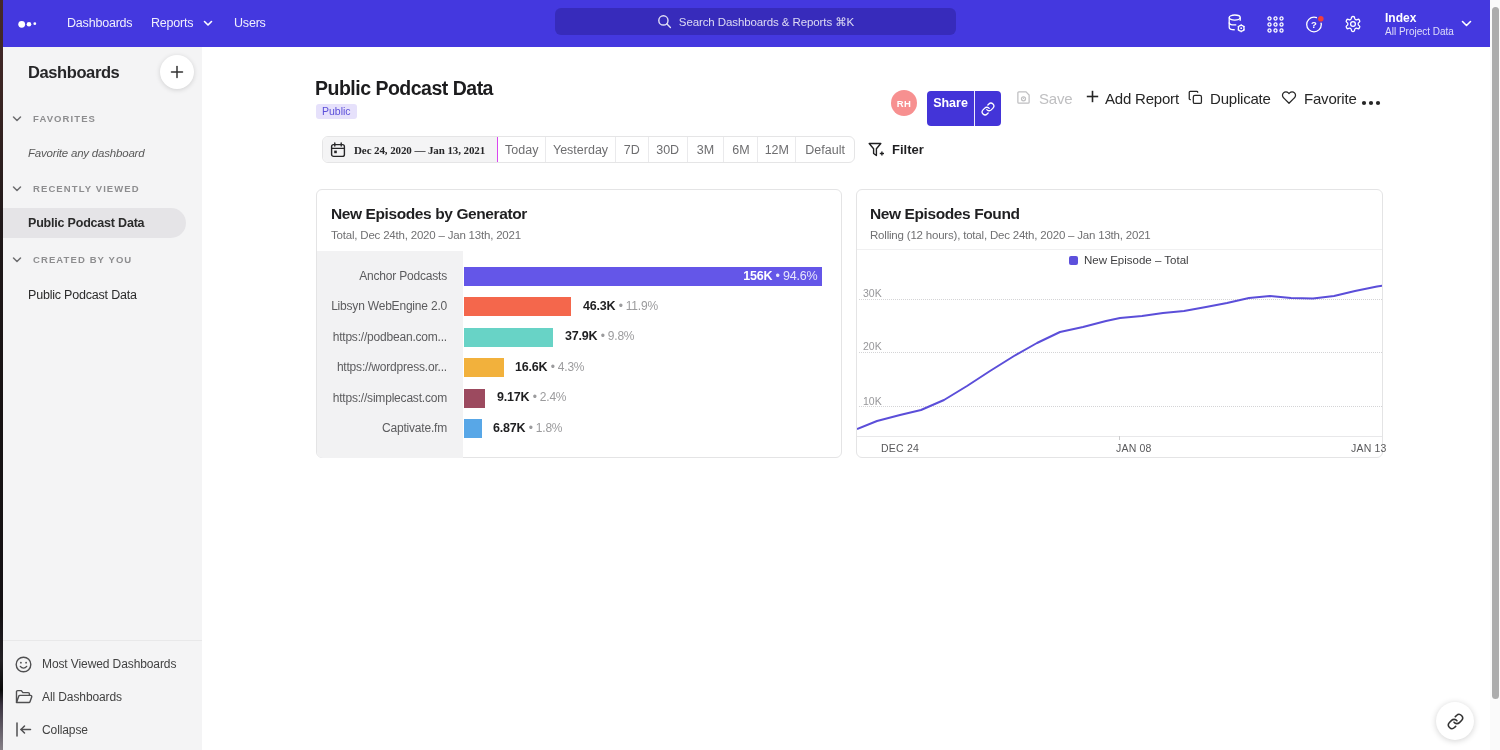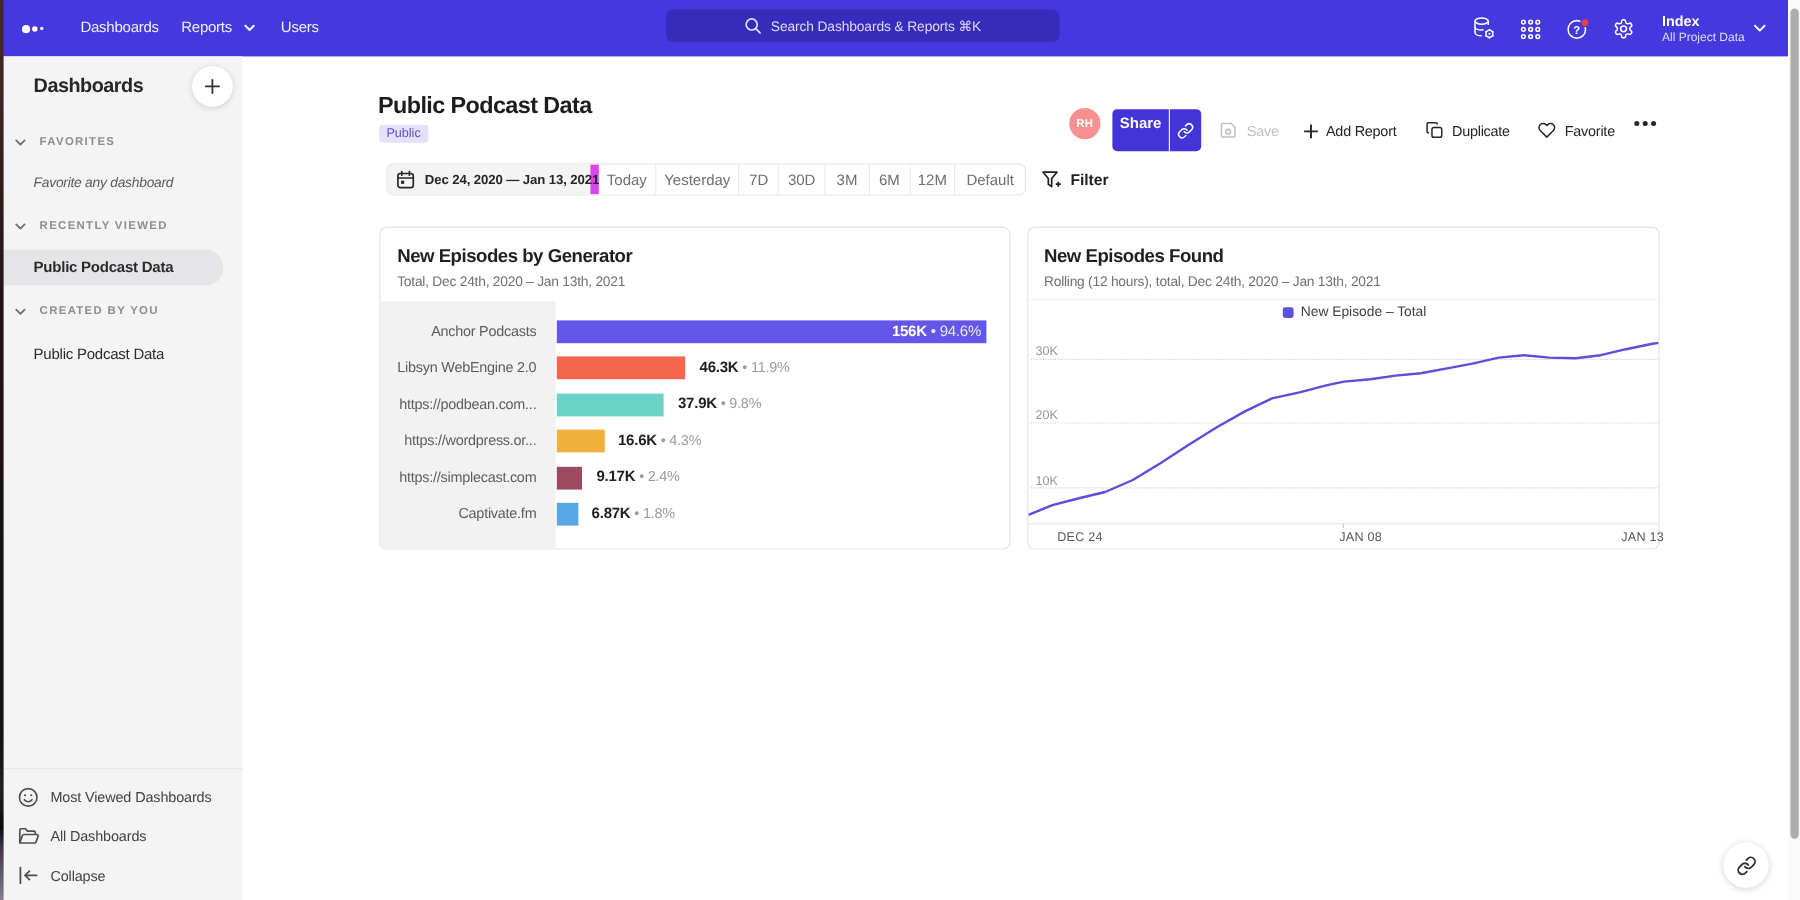--- a/index.html
+++ b/index.html
@@ -4,21 +4,21 @@
 <style>
   * { margin:0; padding:0; box-sizing:border-box; }
   html,body { width:1500px; height:750px; overflow:hidden; background:#fff;
     font-family:"Liberation Sans", sans-serif; }
   .abs { position:absolute; }
 
   
   #nav { position:absolute; left:0; top:0; width:1490px; height:47px; background:#4438df; }
   .navlink { position:absolute; top:0; height:47px; line-height:47px; color:rgba(255,255,255,.92);
     font-size:12.5px; font-weight:500; letter-spacing:-.2px; }
-  #search { position:absolute; left:555px; top:8px; width:328px; height:27px; border-radius:6px;
+  #search { position:absolute; left:555px; top:8px; width:401px; height:27px; border-radius:6px;
     background:rgba(10,0,60,.22); display:flex; align-items:center; justify-content:center;
     color:rgba(255,255,255,.82); font-size:11.5px; letter-spacing:-.1px; }
 
   
   #sliver { position:absolute; left:0; top:0; width:3px; height:750px; z-index:50;
     background:linear-gradient(180deg,#46292a 0%,#3b2523 12%,#20191a 30%,#171213 55%,#141114 82%,#232024 88%,#0a0a0a 92%,#3a3340 94%,#858087 100%); }
 
   
   #sidebar { position:absolute; left:0; top:47px; width:202px; height:703px; background:#f4f4f5; }
   .sechdr { position:absolute; left:33px; font-size:9.5px; font-weight:700; letter-spacing:1.1px; color:#8d8d8f; }
@@ -35,29 +35,29 @@
     color:#5b4fd9; font-size:10.5px; line-height:15px; border-radius:3px; font-weight:500; }
 
   
   #avatar { position:absolute; left:891px; top:90px; width:26px; height:26px; border-radius:50%;
     background:#f79090; color:#fff; font-size:9.5px; font-weight:700; display:flex; align-items:center; justify-content:center; letter-spacing:.3px;}
   #sharebtn { position:absolute; left:927px; top:91px; width:74px; height:35px; border-radius:4px;
     background:#4334d8; display:flex; }
   #sharebtn .txt { width:48px; text-align:center; color:#fff; font-size:12.5px; font-weight:600; line-height:25px;
     border-right:1px solid rgba(255,255,255,.9); }
   #sharebtn .lnk { flex:1; display:flex; align-items:center; justify-content:center; }
-  .act { position:absolute; top:90px; height:26px; display:flex; align-items:flex-end; font-size:12px; font-weight:500; color:#262626; letter-spacing:-.2px; }
+  .act { position:absolute; top:90px; height:26px; display:flex; align-items:flex-start; font-size:15px; font-weight:500; color:#262626; letter-spacing:-.2px; }
 
   
   #datebar { position:absolute; left:322px; top:136px; width:533px; height:27px; border:1px solid #e5e5e6;
     border-radius:6px; background:#fff; display:flex; align-items:stretch; overflow:hidden; }
   #datebar .seg { display:flex; align-items:center; justify-content:center; font-size:12.5px; color:#6e6e70;
     border-right:1px solid #eaeaec; white-space:nowrap; }
   #dateleft { background:#f4f4f5; display:flex; align-items:center; padding:0 0 0 7px; width:176px; white-space:nowrap;
-    border-right:7px solid #d946ef; font-size:11px; font-weight:700; color:#262628; letter-spacing:-.1px; }
+    border-right:1px solid #d946ef; font-size:11px; font-weight:700; color:#262628; letter-spacing:-.1px;font-family:Liberation Serif, serif; }
   #filter { position:absolute; left:868px; top:136px; height:27px; display:flex; align-items:center;
     font-size:13px; font-weight:600; color:#1f1f21; }
 
   
   .card { position:absolute; top:189px; background:#fff; border:1px solid #e4e4e5; border-radius:6px; }
   #card1 { left:316px; width:526px; height:269px; }
   #card2 { left:856px; width:527px; height:269px; }
   
 
   

